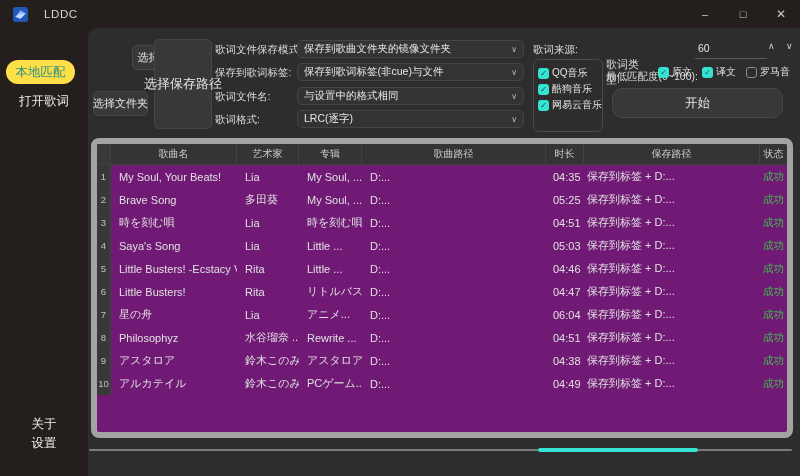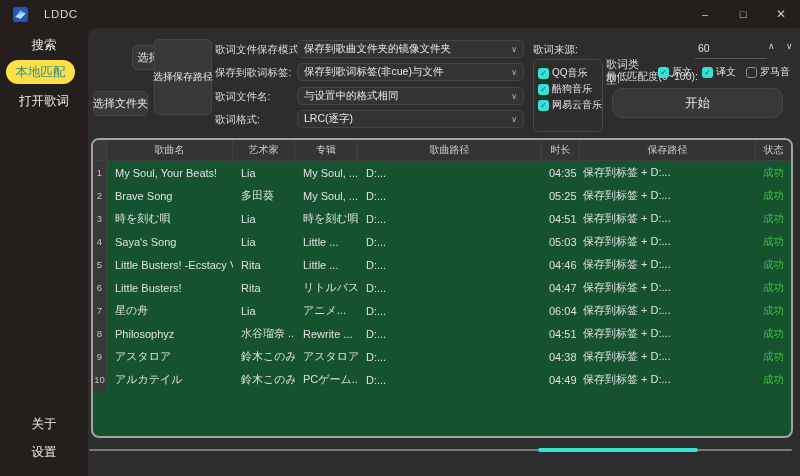--- a/index.html
+++ b/index.html
@@ -16,28 +16,28 @@
   .win-controls{position:absolute;right:0;top:0;height:28px;display:flex;}
   .win-btn{width:38px;height:28px;display:flex;align-items:center;justify-content:center;color:#cccccc;font-size:11px;}
   .win-btn.close{font-size:12px;}
   
   .sidebar{position:absolute;top:28px;left:0;width:88px;bottom:0;}
   .nav-item{height:22px;display:flex;align-items:center;justify-content:center;font-size:12.5px;color:#eeeeee;}
   .nav-search{position:absolute;top:6px;left:0;right:0;}
   .nav-local{position:absolute;top:32px;left:6px;right:13px;height:24px;background:#fde047;border-radius:13px;color:#2e8d83;}
   .nav-open{position:absolute;top:62px;left:0;right:0;}
   .nav-about{position:absolute;bottom:41px;left:0;right:0;}
-  .nav-settings{position:absolute;bottom:13px;left:0;right:0;}
+  .nav-settings{position:absolute;bottom:22px;left:0;right:0;}
   
   .main{position:absolute;left:88px;top:28px;right:0;bottom:0;background:#2d2d2d;border-top-left-radius:9px;}
   .btn{position:absolute;background:#383838;border:1px solid #474747;border-radius:5px;color:#e6e6e6;
        display:flex;align-items:center;justify-content:center;box-sizing:border-box;white-space:nowrap;}
   .btn-file{left:5px;top:17px;width:55px;height:25px;font-size:11px;margin-left:39px;}
   .btn-folder{left:5px;top:63px;width:55px;height:25px;font-size:11px;}
-  .btn-savepath{left:66px;top:11px;width:58px;height:76px;font-size:10px;}
+  .btn-savepath{left:66px;top:11px;width:58px;height:90px;font-size:13px;}
   .btn-start{left:524px;top:60px;width:171px;height:30px;font-size:12.5px;border-radius:10px;}
   .flabel{position:absolute;font-size:10.5px;color:#dcdcdc;line-height:18px;white-space:nowrap;}
   .combo{position:absolute;left:209px;width:227px;height:18px;background:#333333;border:1px solid #454545;
          border-radius:5px;box-sizing:border-box;display:flex;align-items:center;justify-content:space-between;
          font-size:10.5px;color:#e6e6e6;padding:0 6px;white-space:nowrap;}
   .combo .chev{font-size:8px;color:#b9b9b9;margin-left:4px;}
   .source-box{position:absolute;left:445px;top:31px;width:70px;height:73px;border:1px solid #4a4a4a;
               border-radius:6px;box-sizing:border-box;padding:5px 0 0 4px;}
   .src-item{display:flex;align-items:center;height:16px;gap:3px;font-size:10px;color:#e3e3e3;white-space:nowrap;}
   .checkbox{width:11px;height:11px;border-radius:3px;box-sizing:border-box;display:flex;align-items:center;
@@ -45,22 +45,22 @@
   .checkbox.checked{background:#35e3d2;color:#0f5049;font-size:8px;font-weight:bold;}
   .checkbox.unchecked{border:1px solid #8b8b8b;color:transparent;}
   .minmatch-value{position:absolute;left:610px;top:14px;font-size:10.5px;color:#e6e6e6;}
   .spin-line{position:absolute;left:607px;top:30px;width:72px;height:1px;background:#5c5c5c;}
   .spin-up{position:absolute;left:680px;top:13px;font-size:9px;color:#cfcfcf;}
   .spin-down{position:absolute;left:698px;top:13px;font-size:9px;color:#cfcfcf;}
   .lyric-types{position:absolute;left:518px;top:36px;height:16px;display:flex;align-items:center;font-size:10px;color:#e3e3e3;}
   .lyric-types .lt-label{margin-right:7px;font-size:11px;color:#dcdcdc;}
   .lt-item{display:flex;align-items:center;gap:3px;margin-right:10px;white-space:nowrap;}
   
-  .table-wrap{position:absolute;left:3px;right:7px;top:110px;height:300px;background:#14532d;
-              border:2px solid #a3a3a3;border-radius:8px;overflow:hidden;box-sizing:border-box;}
+  .table-wrap{position:absolute;left:3px;right:7px;top:110px;height:300px;background:#701a75;
+              border:6px solid #a3a3a3;border-radius:8px;overflow:hidden;box-sizing:border-box;}
   .thead,.trow{display:grid;grid-template-columns:14px 126px 62px 63px 184px 38px 176px 1fr;}
   .thead{height:20px;background:#343434;border-bottom:1px solid #404040;}
   .th{display:flex;align-items:center;justify-content:center;font-size:10px;color:#cfcfcf;
       border-right:1px solid #414141;overflow:hidden;white-space:nowrap;}
   .th:last-child{border-right:none;}
   .trow{height:23px;align-items:center;}
   .c{font-size:11px;color:#e0e0e0;white-space:nowrap;overflow:hidden;}
   .c.idx{height:23px;background:#383838;border-right:1px solid #414141;display:flex;align-items:center;
          justify-content:center;font-size:9.5px;color:#c2c2c2;}
   .th.idx{background:#3a3a3a;}
@@ -83,21 +83,20 @@
   </svg>
   <span class="app-title">LDDC</span>
   <div class="win-controls">
     <div class="win-btn">–</div>
     <div class="win-btn">□</div>
     <div class="win-btn close">✕</div>
   </div>
 </div>
 
 <div class="sidebar">
-  <div class="nav-item nav-search">搜索</div>
   <div class="nav-item nav-local">本地匹配</div>
   <div class="nav-item nav-about">关于</div>
   <div class="nav-item nav-open">打开歌词</div>
   <div class="nav-item nav-settings">设置</div>
 </div>
 
 <div class="main">
 
   <div class="btn btn-file">选择文件</div>
   <div class="btn btn-folder">选择文件夹</div>

